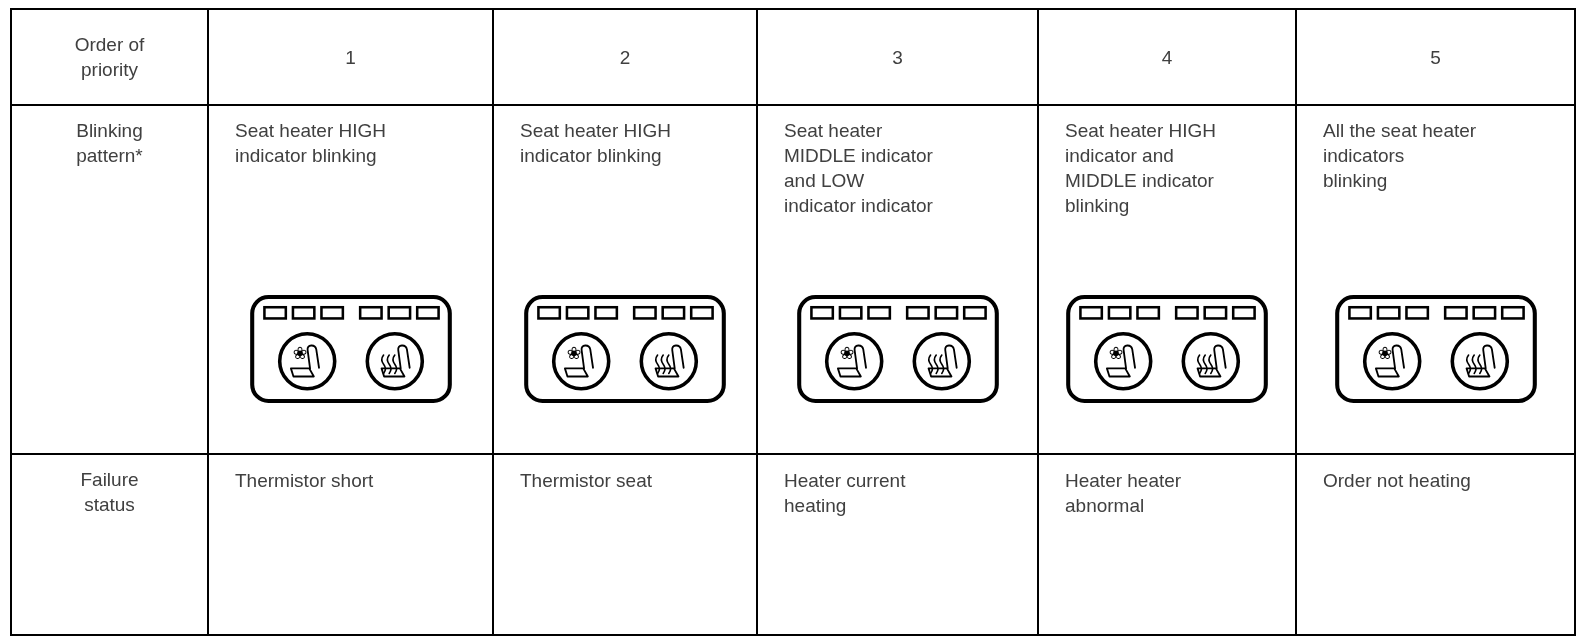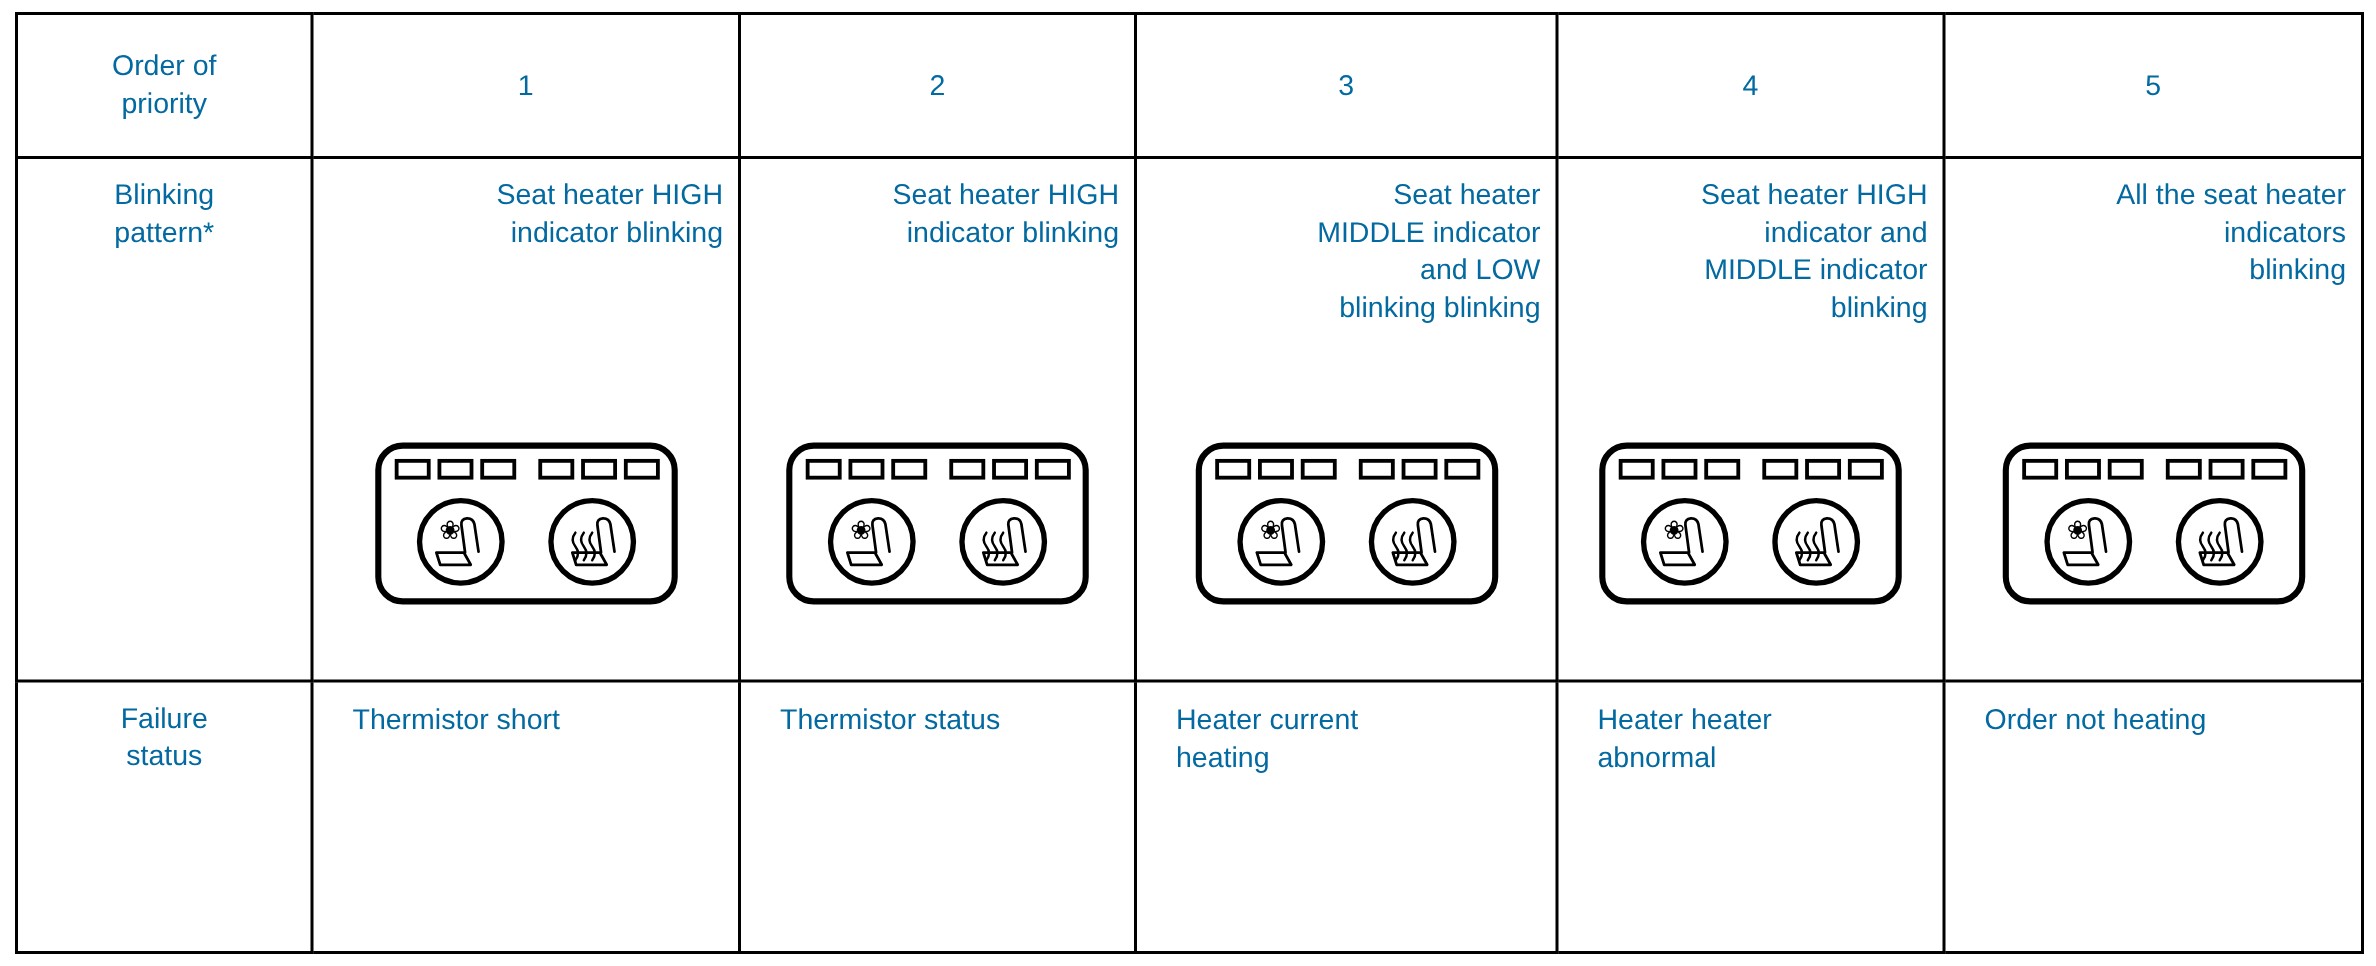--- a/index.html
+++ b/index.html
@@ -7,21 +7,21 @@
     padding: 0;
     background: #ffffff;
   }
   .page {
     width: 1584px;
     height: 644px;
     box-sizing: border-box;
     padding: 8px 10px;
     background: #ffffff;
     font-family: "Liberation Sans", sans-serif;
-    color: #0369a1;
+    color: #404040;
     overflow: hidden;
   }
   table.fault-table {
     border-collapse: collapse;
     table-layout: fixed;
     width: 1564px;
     height: 628px;
   }
   table.fault-table td {
     border: 2px solid #000000;
@@ -45,21 +45,20 @@
   }
   .row-label {
     padding-top: 12px;
     text-align: center;
     white-space: pre-line;
   }
   .pattern-cell { position: relative; }
   .pattern-text {
     padding: 12px 10px 0 26px;
     white-space: pre-line;
-    text-align: right;
   }
   .failure-text {
     padding: 13px 10px 0 26px;
     white-space: pre-line;
   }
   .panel-wrap {
     position: absolute;
     top: 188px;
     left: 0;
     right: 0;
@@ -156,21 +155,21 @@
         <div class="panel-wrap">
           <svg class="panel" viewBox="0 0 200 108">
                 <use href="#panel-symbol"></use>
               </svg>
         </div>
       </td>
       <td class="pattern-cell">
         <div class="pattern-text">Seat heater
 MIDDLE indicator
 and LOW
-blinking blinking</div>
+indicator indicator</div>
         <div class="panel-wrap">
           <svg class="panel" viewBox="0 0 200 108">
                 <use href="#panel-symbol"></use>
               </svg>
         </div>
       </td>
       <td class="pattern-cell">
         <div class="pattern-text">Seat heater HIGH
 indicator and
 MIDDLE indicator
@@ -195,21 +194,21 @@
 
     <tr class="failure-row">
       <td>
         <div class="row-label">Failure
 status</div>
       </td>
       <td>
         <div class="failure-text">Thermistor short</div>
       </td>
       <td>
-        <div class="failure-text">Thermistor status</div>
+        <div class="failure-text">Thermistor seat</div>
       </td>
       <td>
         <div class="failure-text">Heater current
 heating</div>
       </td>
       <td>
         <div class="failure-text">Heater heater
 abnormal</div>
       </td>
       <td>

